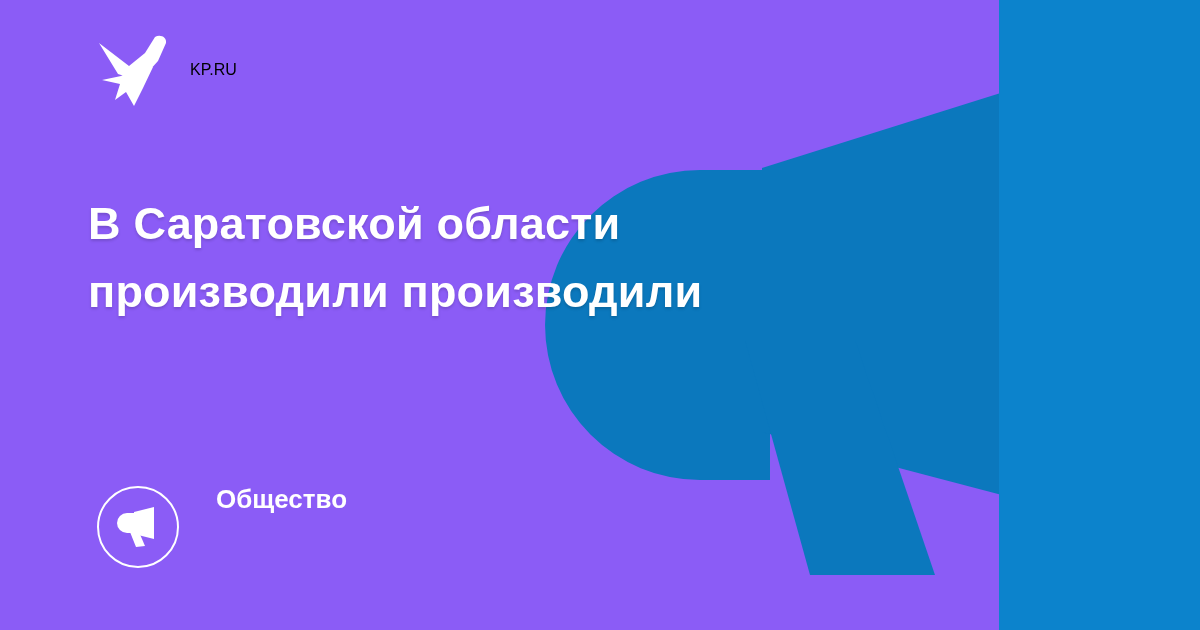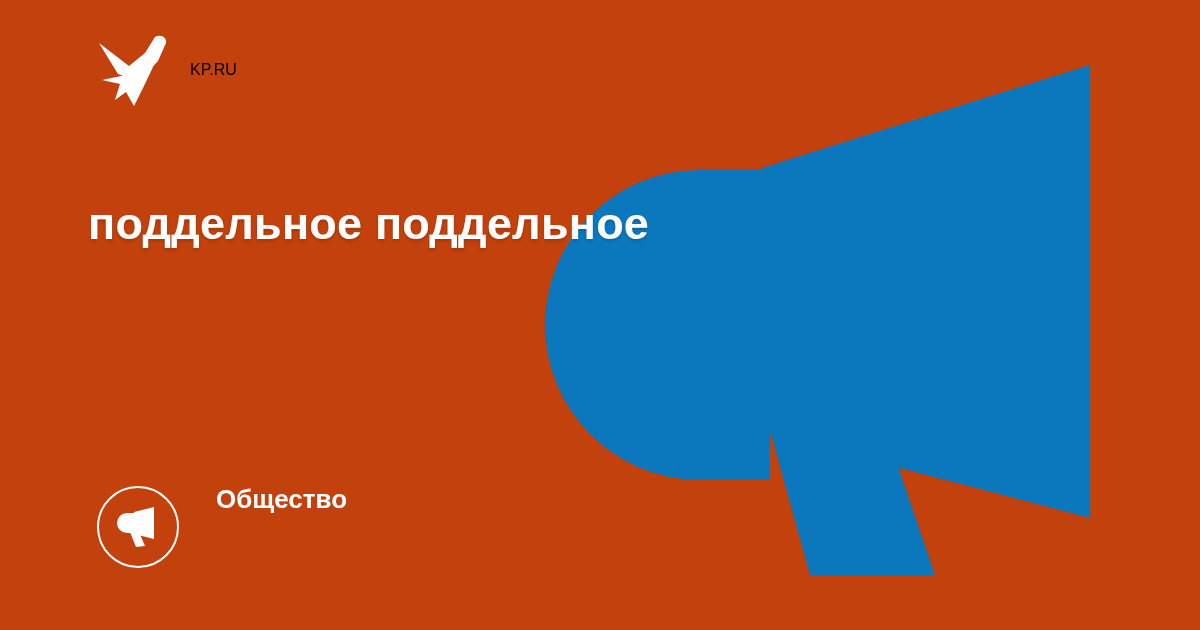--- a/index.html
+++ b/index.html
@@ -9,23 +9,23 @@
   body {
     width: 1200px;
     height: 630px;
     overflow: hidden;
     font-family: "Liberation Sans", "DejaVu Sans", sans-serif;
     background: #0c83cc;
   }
 
   #card {
     position: relative;
-    width: 1200px;
+    width: 999px;
     height: 630px;
-    background: #c2410c;
+    background: #8b5cf6;
     overflow: hidden;
   }
 
   
   #watermark {
     position: absolute;
     left: 0;
     top: 0;
     width: 1200px;
     height: 630px;
@@ -124,21 +124,22 @@
 
         <path d="M 1 9 L 31 32 L 47 19 L 57 3 C 62 0 69 3 68 9 L 60 27 L 42 47 L 20 40 Z"></path>
 
         <path d="M 34 36 L 55 33 L 45 54 L 36 72 L 28 58 L 17 66 L 22 50 L 4 46 L 23 42 Z"></path>
       </g>
     </svg>
     <div>KP.RU</div>
   </div>
 
   <div id="headline">
-    <span class="hl-line">поддельное поддельное</span>
+    <span class="hl-line">В Саратовской области</span>
+    <span class="hl-line">производили производили</span>
   </div>
 
   <div id="category">
     <div id="category-circle">
       <svg width="46" height="44" viewBox="0 0 46 44" xmlns="http://www.w3.org/2000/svg" aria-hidden="true">
         <g fill="#ffffff">
 
           <path d="M 12 8 L 20 8 L 20 28 L 12 28 A 10 10 0 0 1 12 8 Z"></path>
 
           <path d="M 19 7 L 39 2 L 39 34 L 19 29 Z"></path>

